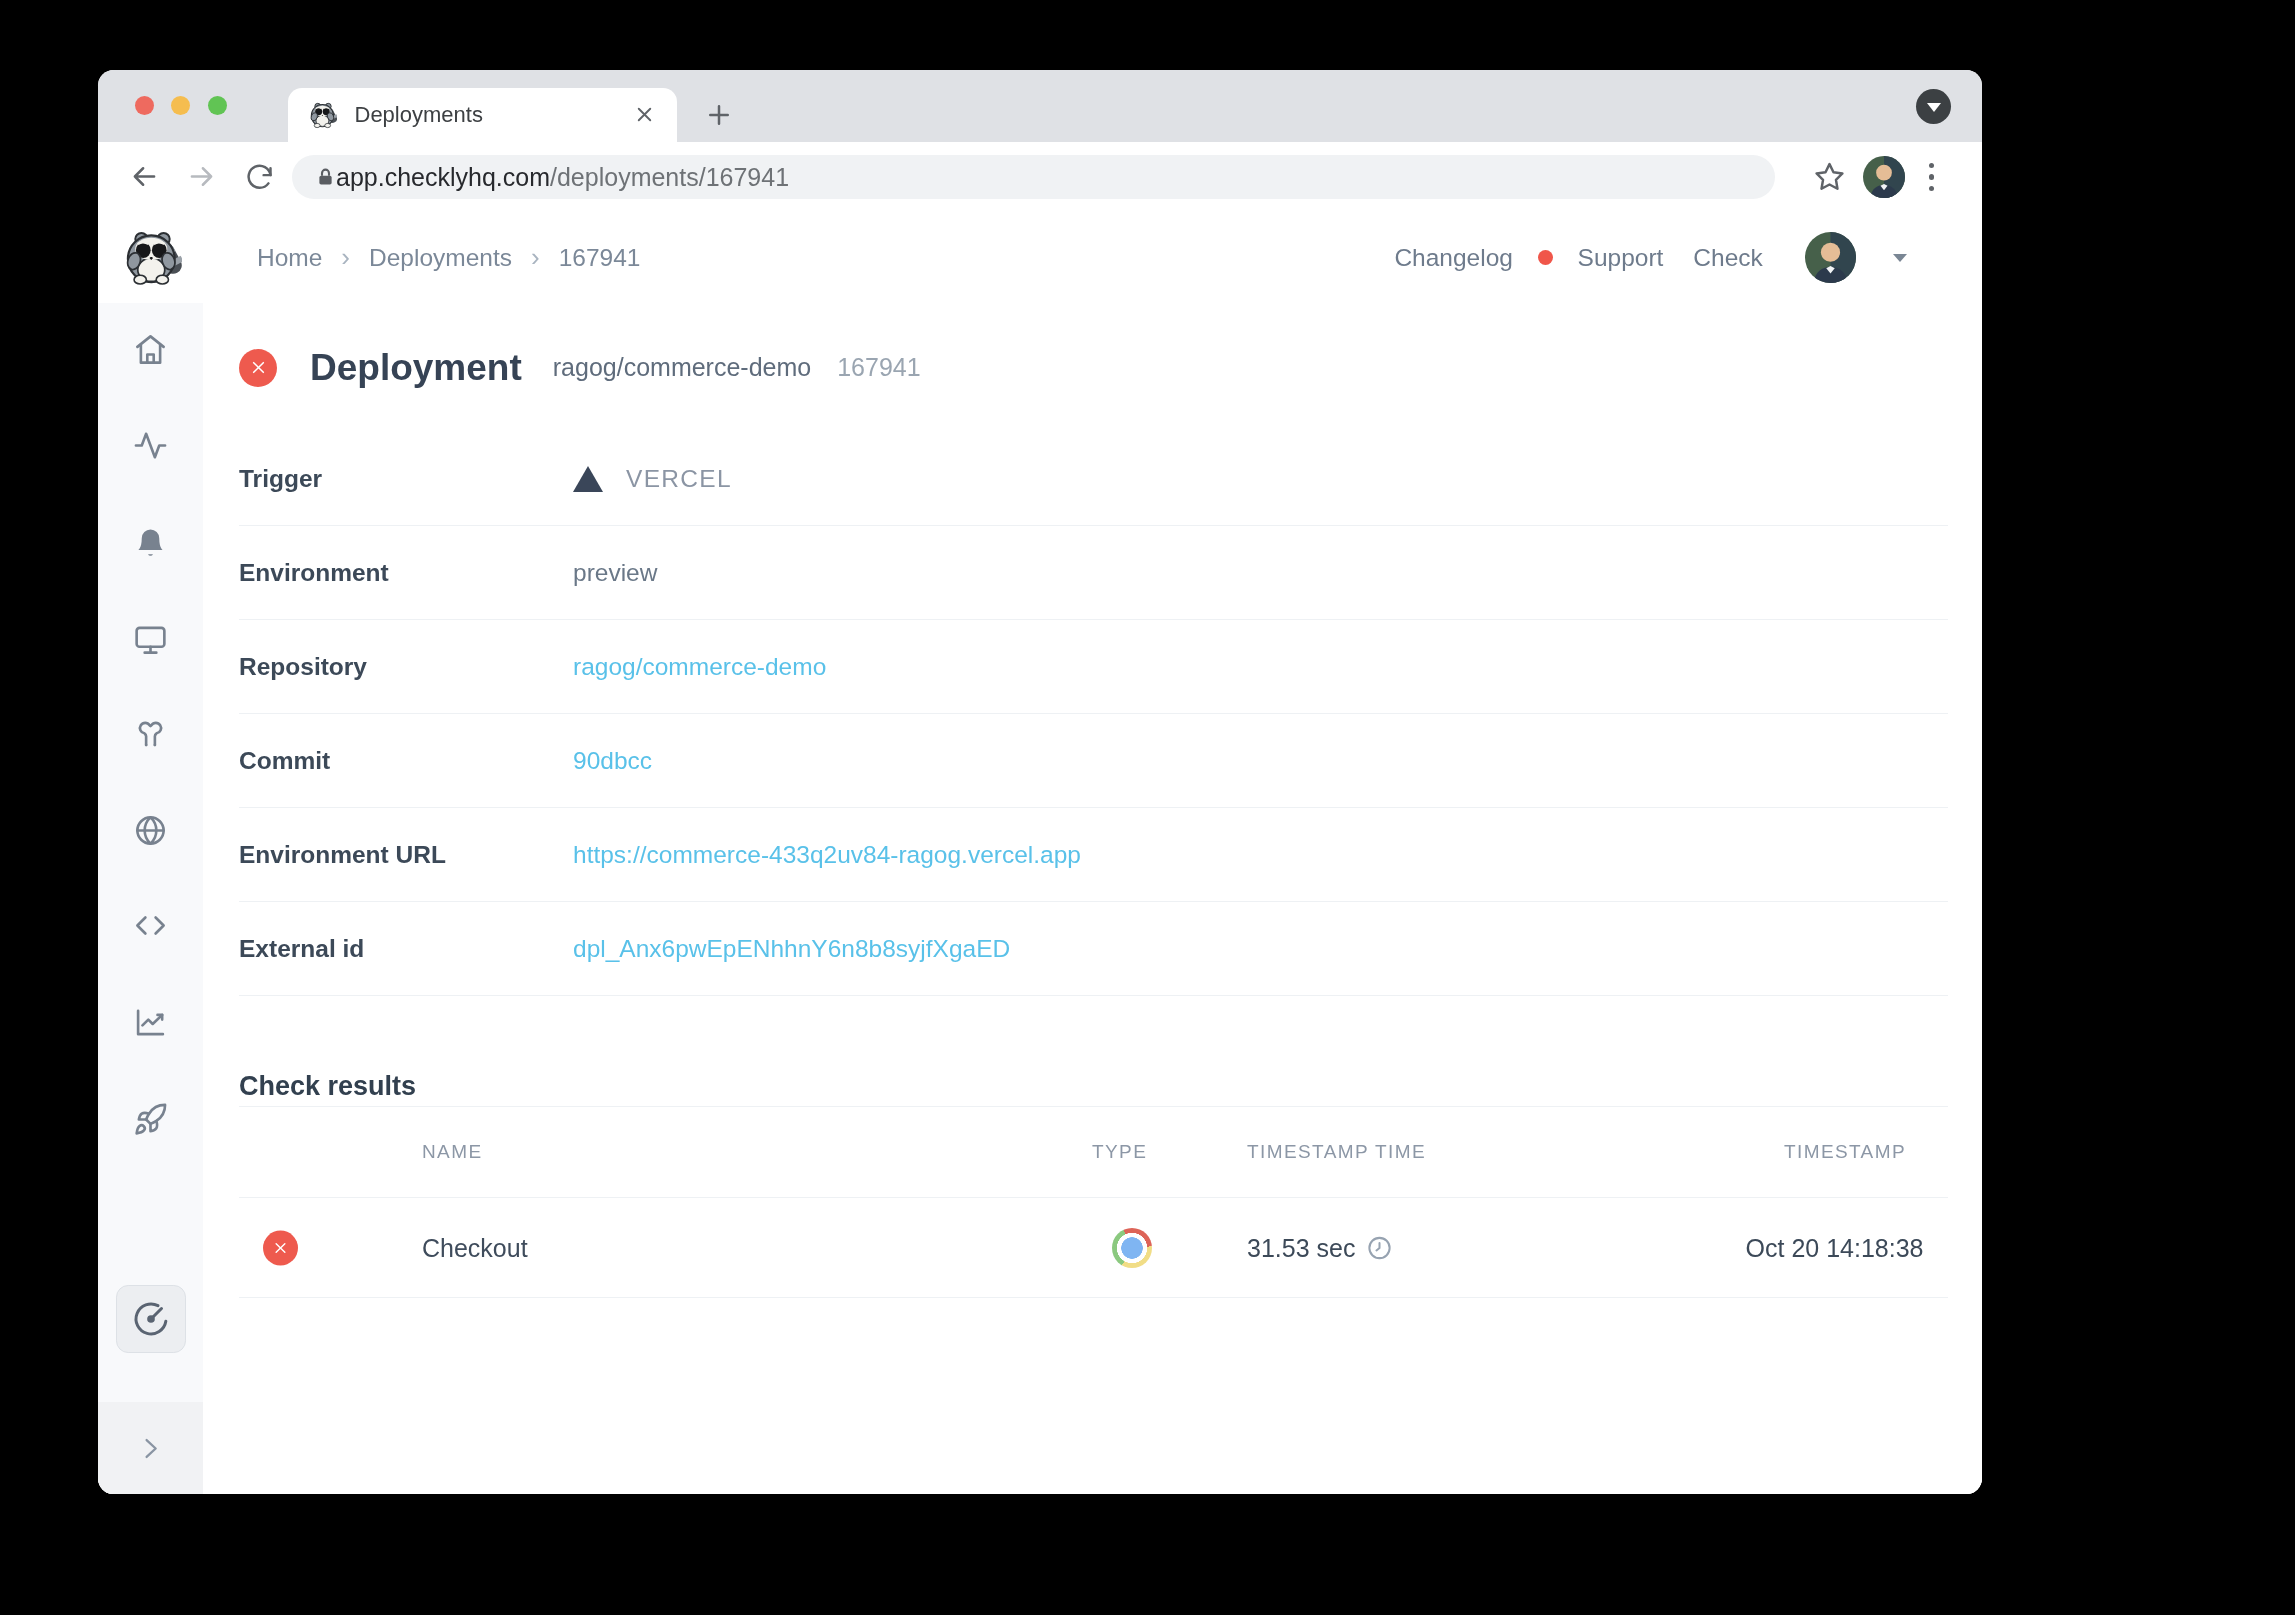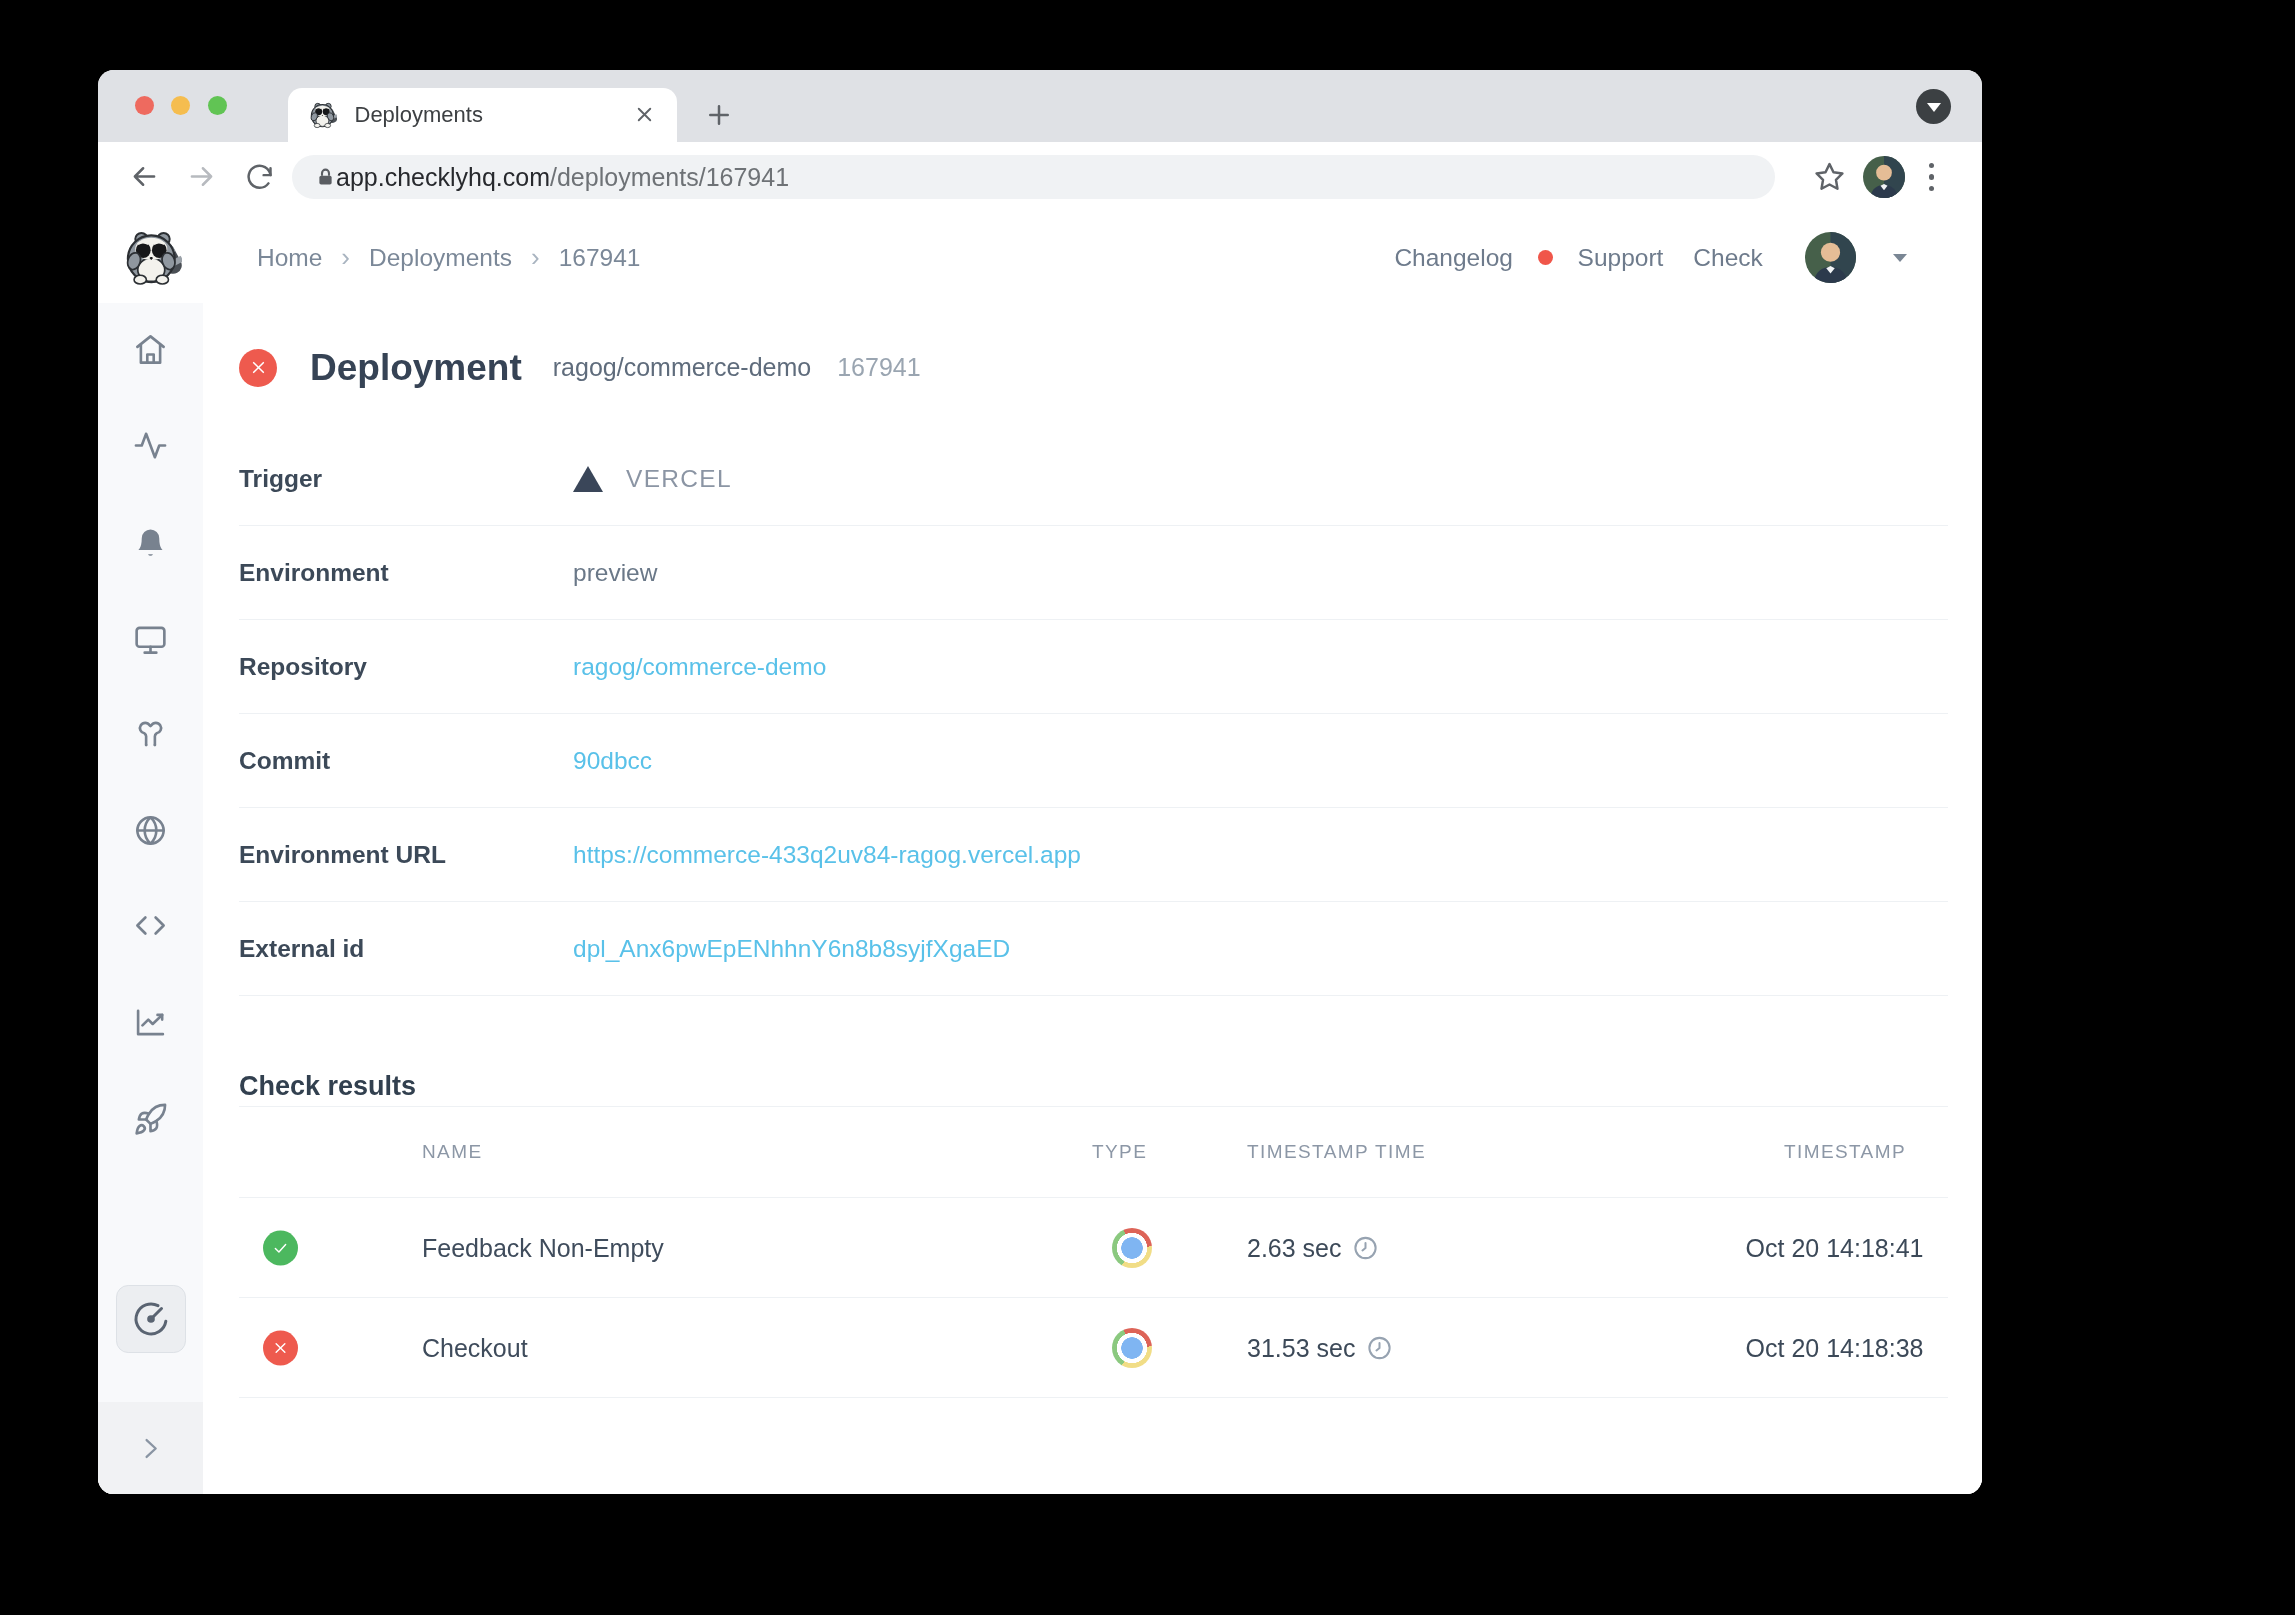--- a/index.html
+++ b/index.html
@@ -316,38 +316,20 @@
 
         <div class="table">
           <div class="thead">
             <span class="th-name">NAME</span>
             <span class="th-type">TYPE</span>
             <span class="th-resp">TIMESTAMP TIME</span>
             <span class="th-ts">TIMESTAMP</span>
           </div>
           <div>
               <div class="trow">
-    <span class="status ok">
-      <svg class="st check-glyph" viewBox="0 0 24 24" stroke-width="2.6">
-                    <polyline points="5.5 12.5 10 17 18.5 7.5"></polyline>
-                  </svg>
-
-    </span>
-    <span class="rname">Feedback Non-Empty</span>
-    <span class="chrome"></span>
-    <span class="rtime">
-      <span>2.63 sec</span>
-      <svg class="st" viewBox="0 0 24 24" stroke-width="1.6">
-                    <circle cx="12" cy="12" r="9"></circle>
-                    <polyline points="12 7.5 12 12 9.3 14.2"></polyline>
-                  </svg>
-    </span>
-    <span class="rts">Oct 20 14:18:41</span>
-  </div>
-              <div class="trow">
     <span class="status fail">
 
       <svg class="st x-glyph" viewBox="0 0 24 24" stroke-width="2.6">
                     <path d="M6.5 6.5l11 11M17.5 6.5l-11 11"></path>
                   </svg>
     </span>
     <span class="rname">Checkout</span>
     <span class="chrome"></span>
     <span class="rtime">
       <span>31.53 sec</span>

